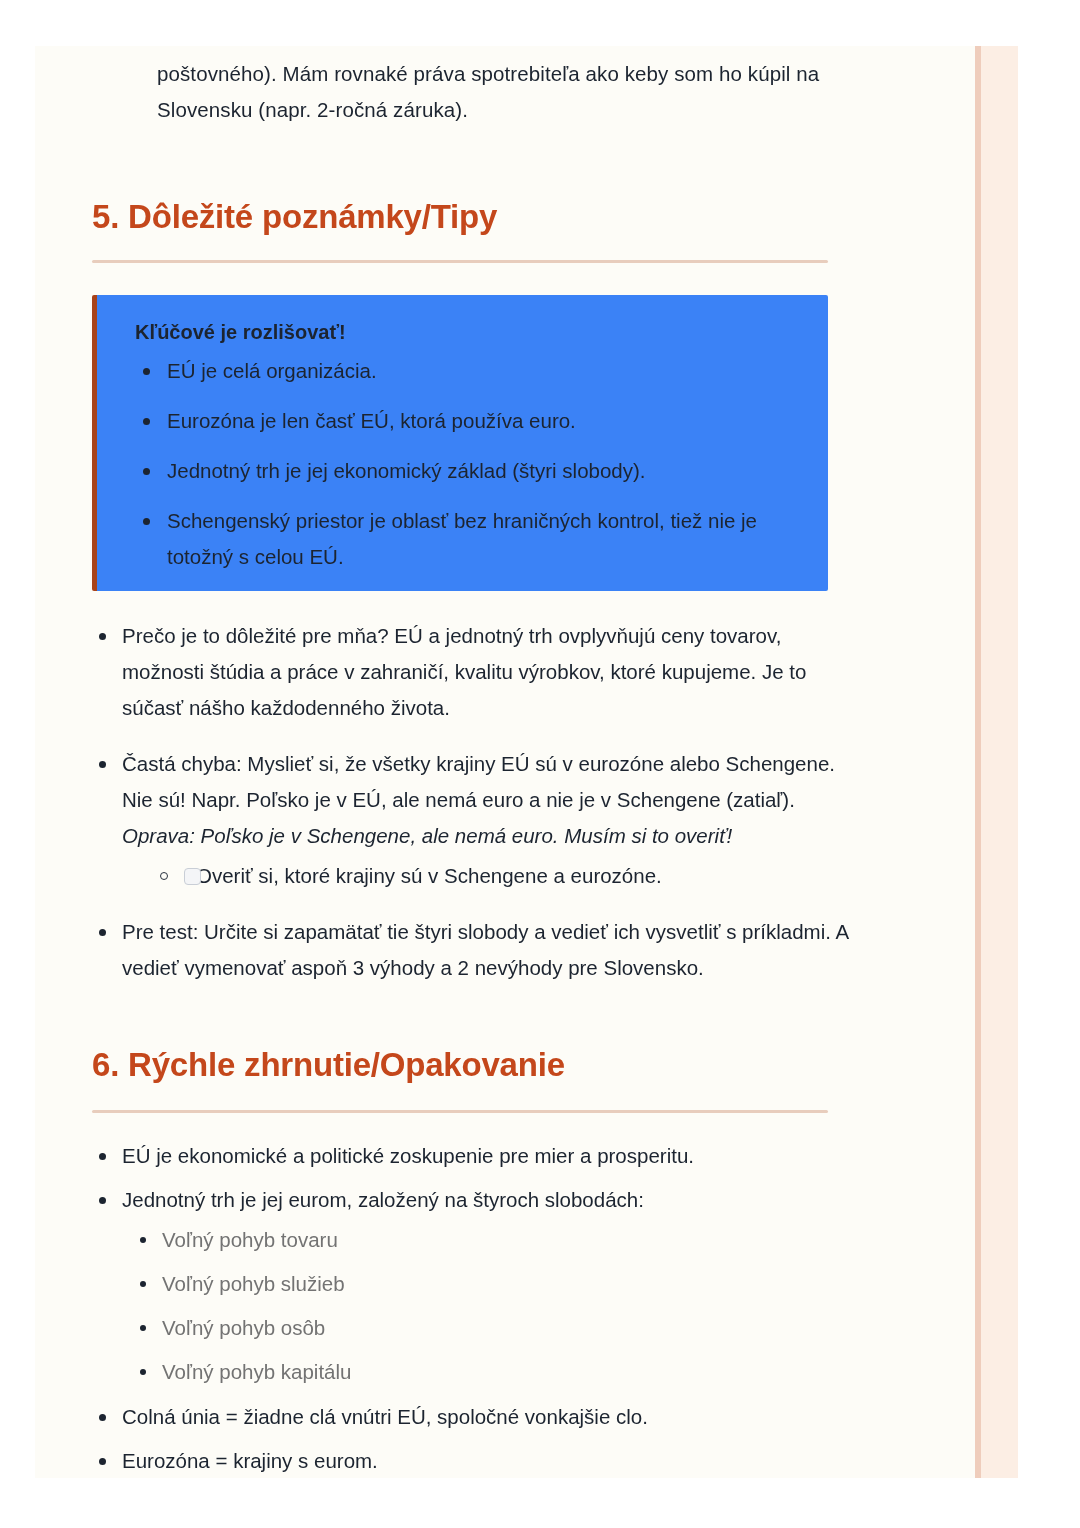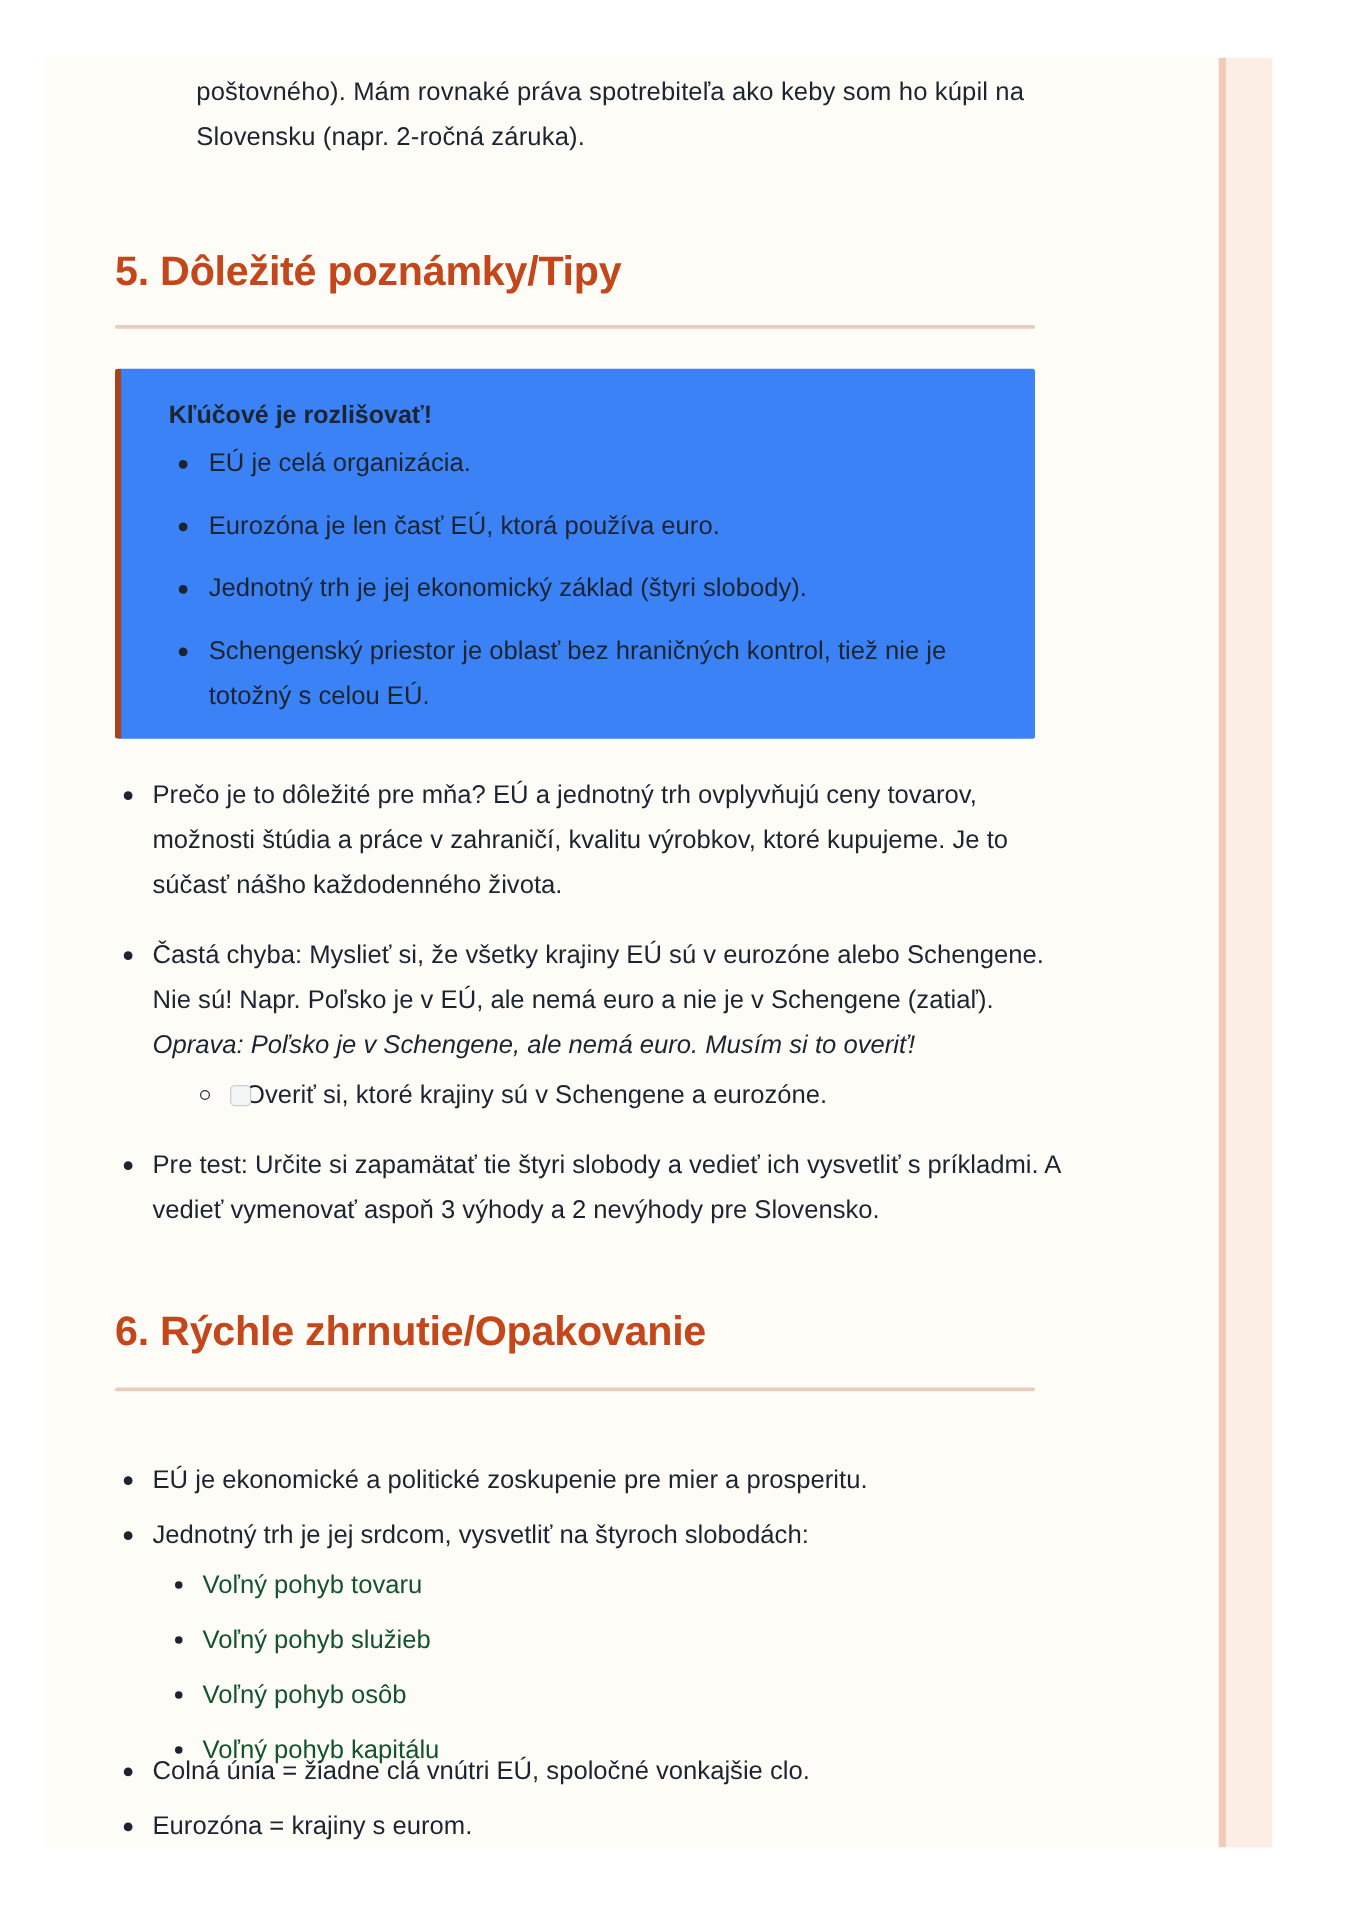--- a/index.html
+++ b/index.html
@@ -199,33 +199,33 @@
     left: 62px;
     top: 10px;
     width: 17px;
     height: 17px;
     border: 1.5px solid #C9CED6;
     border-radius: 4px;
     background: #F4F5F7;
     box-sizing: border-box;
   }
 
-  #summary-list { top: 1092px; margin-top: 28px; }
+  #summary-list { top: 1092px; }
   #summary-list > li { margin-bottom: 8px; }
 
   #freedoms-list {
     margin: 0;
     padding: 0;
     list-style: none;
   }
   #freedoms-list li {
     position: relative;
     padding-left: 40px;
     line-height: 44px;
-    color: #14532d;
+    color: #737373;
     font-size: 20.5px;
   }
   #freedoms-list li::before {
     content: "";
     position: absolute;
     left: 18px;
     top: 19px;
     width: 6px;
     height: 6px;
     border-radius: 50%;
@@ -290,21 +290,21 @@
     </ul>
 
     <div class="section-heading" id="heading-6">6. Rýchle zhrnutie/Opakovanie</div>
     <div class="heading-rule" id="rule-6"></div>
 
     <ul class="main-list" id="summary-list">
       <li class="bulleted">
         <span>EÚ je ekonomické a politické zoskupenie pre mier a prosperitu.</span>
       </li>
       <li class="bulleted">
-        <strong>Jednotný trh</strong><span> je jej srdcom, vysvetliť na </span><strong>štyroch slobodách</strong><span>:</span>
+        <strong>Jednotný trh</strong><span> je jej eurom, založený na </span><strong>štyroch slobodách</strong><span>:</span>
         <ul id="freedoms-list">
           <li>Voľný pohyb tovaru</li>
           <li>Voľný pohyb služieb</li>
           <li>Voľný pohyb osôb</li>
           <li>Voľný pohyb kapitálu</li>
         </ul>
       </li>
     </ul>
 
     <ul class="main-list" id="tail-list">

